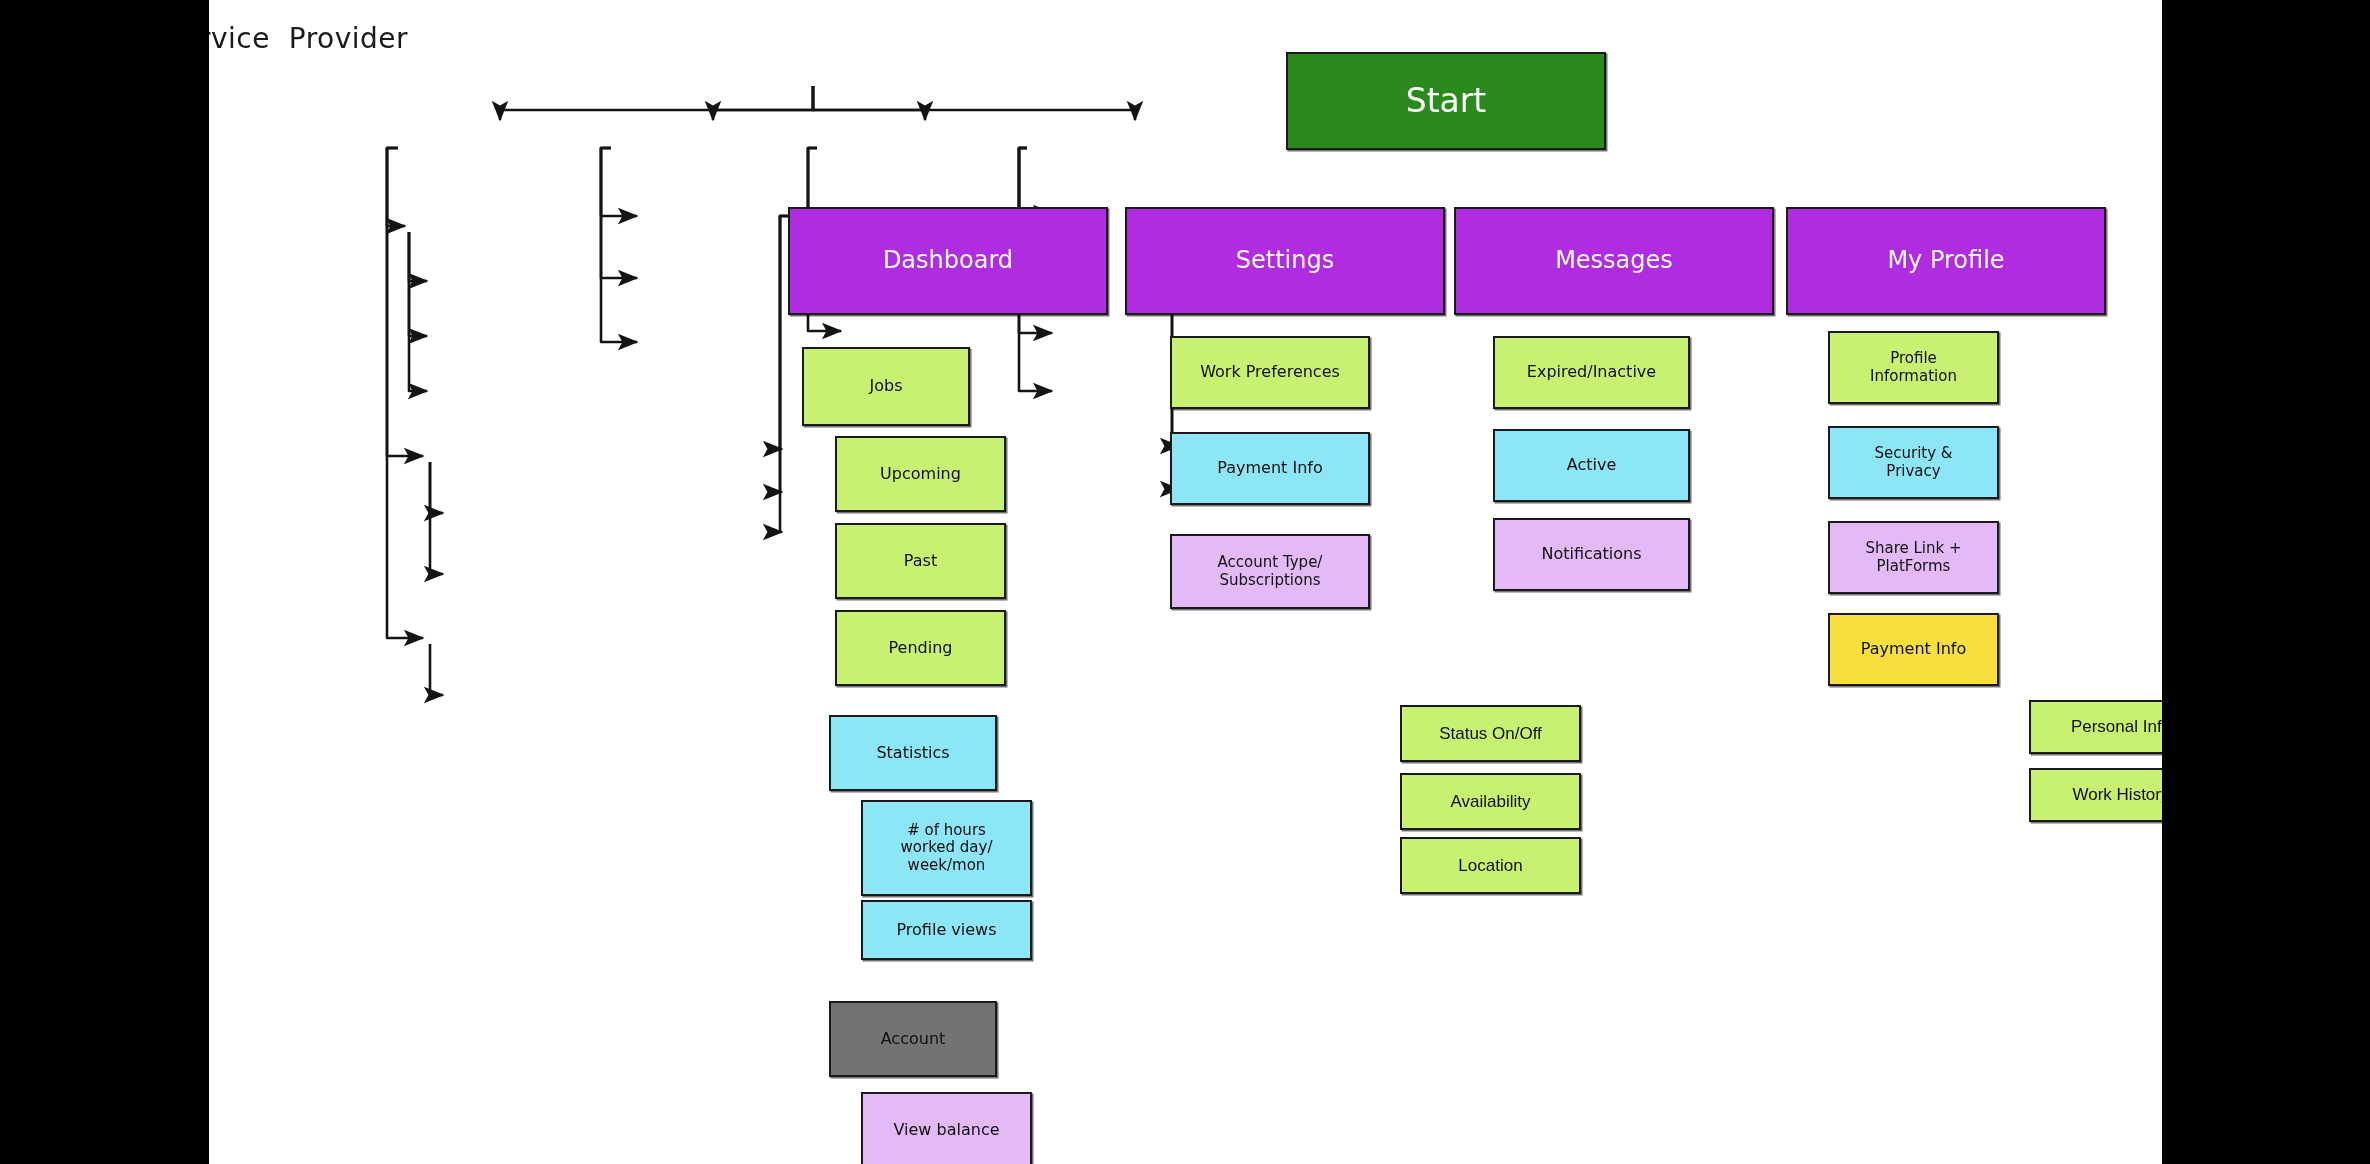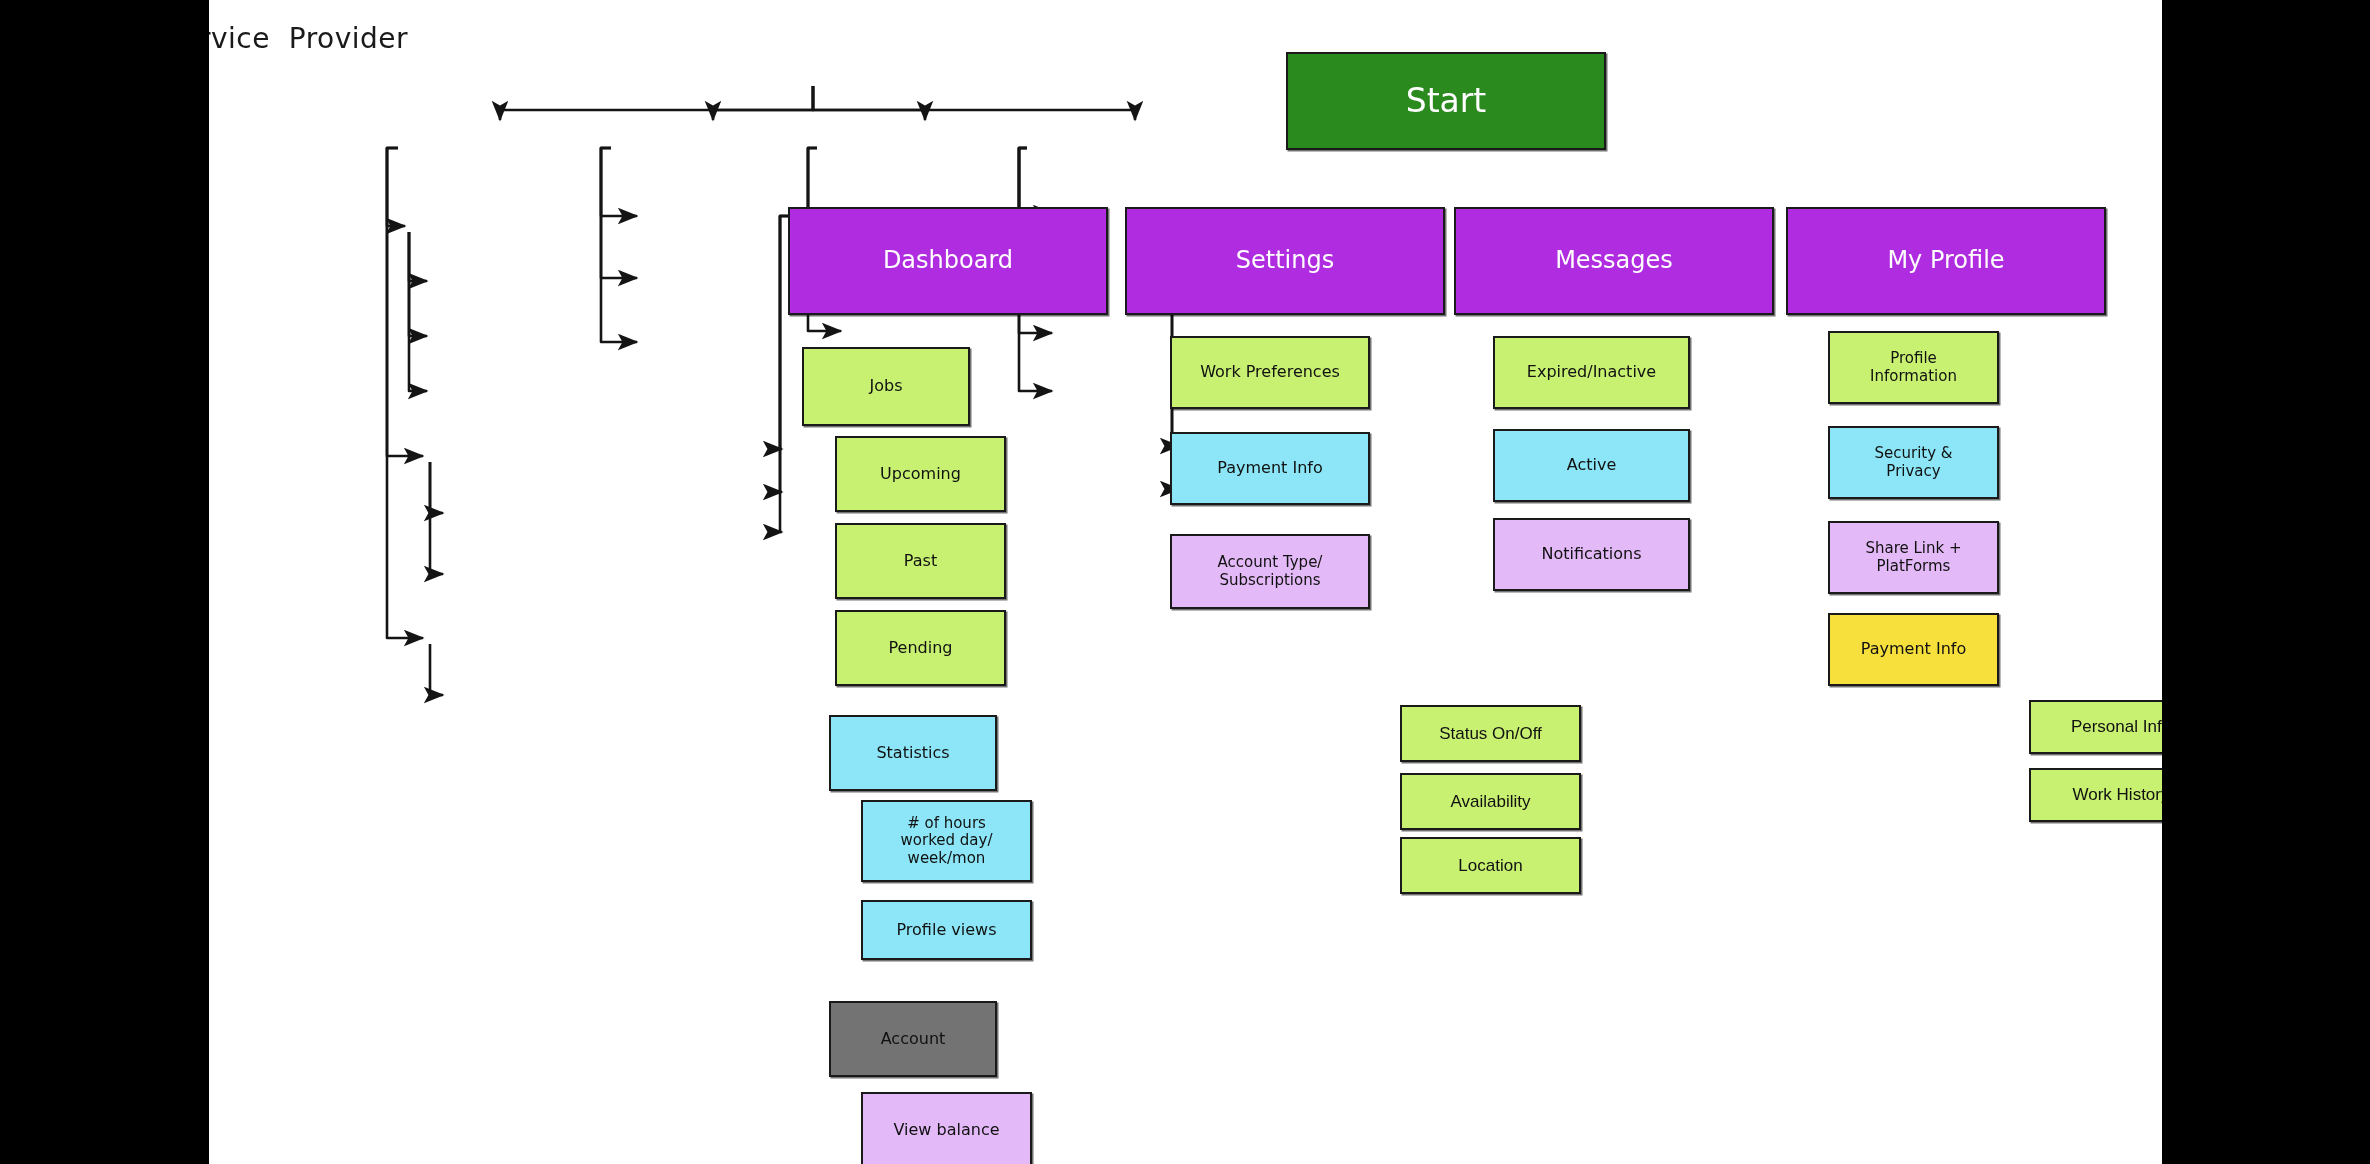--- a/index.html
+++ b/index.html
@@ -105,21 +105,21 @@
   <div class="node hand" style="left: 1077px; top: 52px; width: 320px; height: 98px; background: rgb(42, 138, 30); color: rgb(255, 255, 255); font-size: 33px;">Start</div>
       <div class="node hand" style="left: 579px; top: 207px; width: 320px; height: 108px; background: rgb(176, 44, 224); color: rgb(255, 255, 255); font-size: 24px;">Dashboard</div>
       <div class="node hand" style="left: 916px; top: 207px; width: 320px; height: 108px; background: rgb(176, 44, 224); color: rgb(255, 255, 255); font-size: 24px;">Settings</div>
       <div class="node hand" style="left: 1245px; top: 207px; width: 320px; height: 108px; background: rgb(176, 44, 224); color: rgb(255, 255, 255); font-size: 24px;">Messages</div>
       <div class="node hand" style="left: 1577px; top: 207px; width: 320px; height: 108px; background: rgb(176, 44, 224); color: rgb(255, 255, 255); font-size: 24px;">My Profile</div>
       <div class="node hand" style="left: 593px; top: 347px; width: 168px; height: 79px; background: rgb(200, 241, 113); color: rgb(17, 17, 17); font-size: 16px;">Jobs</div>
       <div class="node hand" style="left: 626px; top: 436px; width: 171px; height: 76px; background: rgb(200, 241, 113); color: rgb(17, 17, 17); font-size: 16px;">Upcoming</div>
       <div class="node hand" style="left: 626px; top: 523px; width: 171px; height: 76px; background: rgb(200, 241, 113); color: rgb(17, 17, 17); font-size: 16px;">Past</div>
       <div class="node hand" style="left: 626px; top: 610px; width: 171px; height: 76px; background: rgb(200, 241, 113); color: rgb(17, 17, 17); font-size: 16px;">Pending</div>
       <div class="node hand" style="left: 620px; top: 715px; width: 168px; height: 76px; background: rgb(140, 230, 247); color: rgb(17, 17, 17); font-size: 16px;">Statistics</div>
-      <div class="node hand" style="left: 652px; top: 800px; width: 171px; height: 82px; background: rgb(140, 230, 247); color: rgb(17, 17, 17); font-size: 15px;"># of hours
+      <div class="node hand" style="left: 652px; top: 800px; width: 171px; height: 96px; background: rgb(140, 230, 247); color: rgb(17, 17, 17); font-size: 15px;"># of hours
 worked  day/
 week/mon</div>
       <div class="node hand" style="left: 652px; top: 900px; width: 171px; height: 60px; background: rgb(140, 230, 247); color: rgb(17, 17, 17); font-size: 16px;">Profile views</div>
       <div class="node hand" style="left: 620px; top: 1001px; width: 168px; height: 76px; background: #737373; color: rgb(17, 17, 17); font-size: 16px;">Account</div>
       <div class="node hand" style="left: 652px; top: 1092px; width: 171px; height: 76px; background: rgb(227, 185, 247); color: rgb(17, 17, 17); font-size: 16px;">View balance</div>
       <div class="node hand" style="left: 961px; top: 336px; width: 200px; height: 73px; background: rgb(200, 241, 113); color: rgb(17, 17, 17); font-size: 16px;">Work Preferences</div>
       <div class="node hand" style="left: 961px; top: 432px; width: 200px; height: 73px; background: rgb(140, 230, 247); color: rgb(17, 17, 17); font-size: 16px;">Payment Info</div>
       <div class="node hand" style="left: 961px; top: 534px; width: 200px; height: 75px; background: rgb(227, 185, 247); color: rgb(17, 17, 17); font-size: 15px;">Account Type/
 Subscriptions</div>
       <div class="node plain" style="left: 1191px; top: 705px; width: 181px; height: 57px; background: rgb(200, 241, 113); color: rgb(17, 17, 17); font-size: 17px;">Status On/Off</div>

